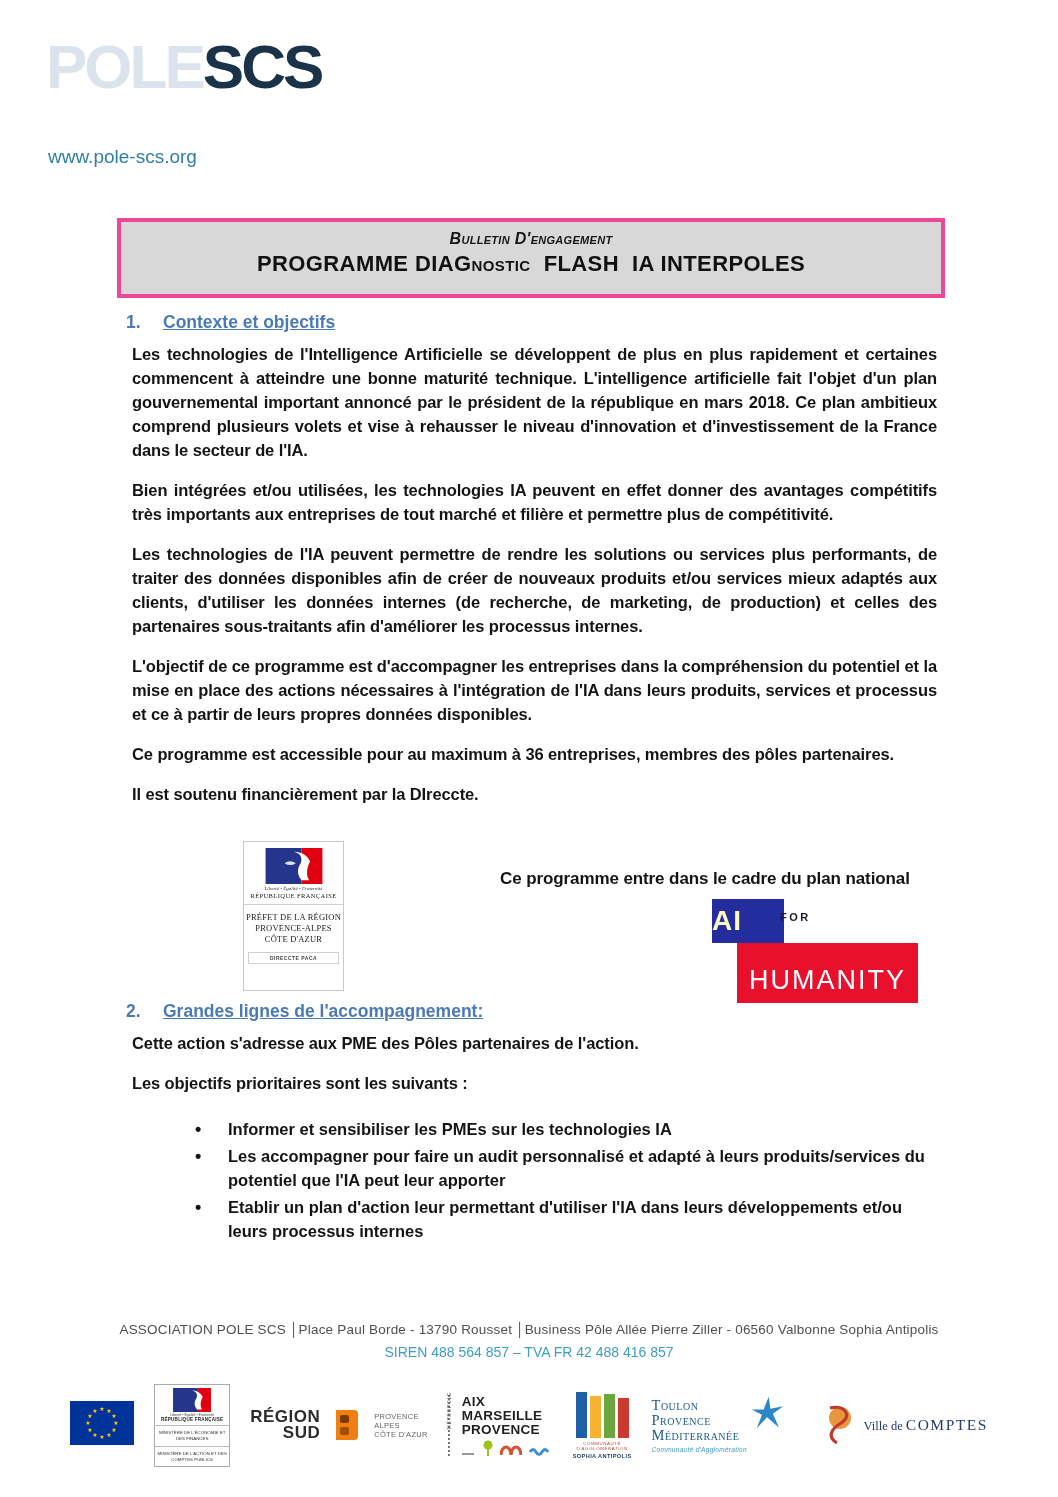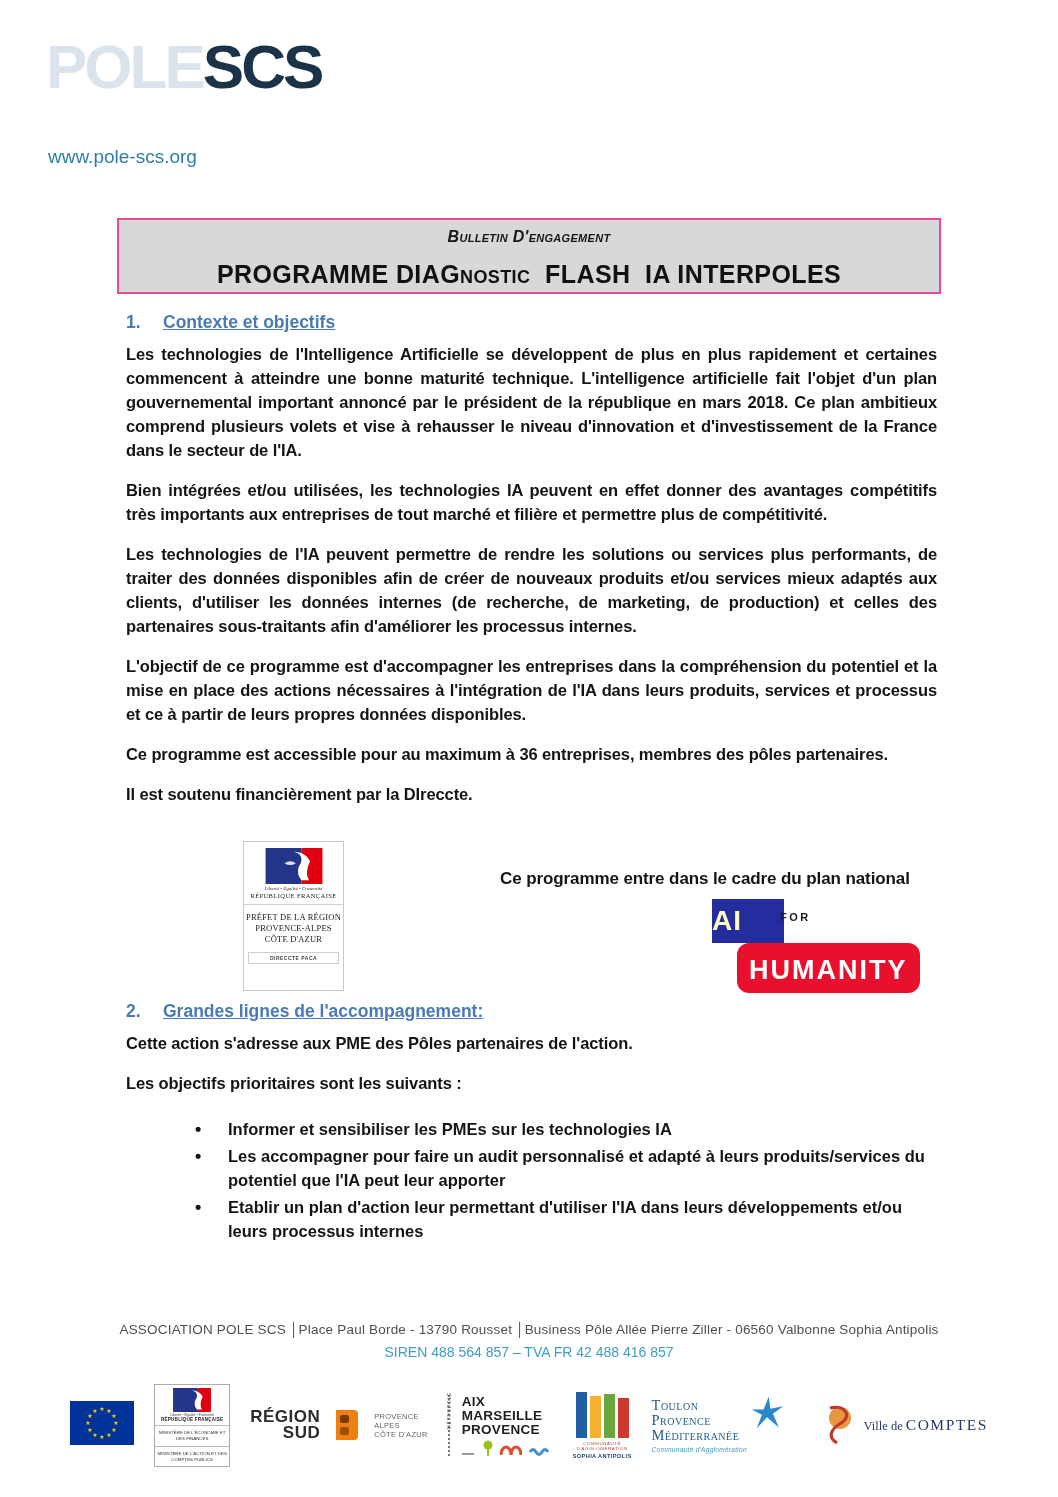--- a/index.html
+++ b/index.html
@@ -8,34 +8,34 @@
 
   
   .brand{position:absolute;left:46px;top:36px;font-weight:800;font-size:62px;
          letter-spacing:-3px;line-height:1;white-space:nowrap;}
   .brand-pole{color:#dbe4ec;}
   .brand-scs{color:#1b3349;position:relative;}
   .website{position:absolute;left:48px;top:146px;font-size:19px;font-weight:normal;color:#2e7ea6;}
 
   
   .header-box{position:absolute;left:117px;top:218px;width:820px;height:72px;
-              background:#d8d8d8;border:2px solid #ec4899;text-align:center;}
+              background:#d8d8d8;border:4px solid #ec4899;text-align:center;}
   .hb1{margin-top:8px;font-size:16px;font-weight:bold;font-style:italic;
        font-variant:small-caps;letter-spacing:.3px;color:#161616;}
-  .hb2{margin-top:14px;font-size:25px;font-weight:bold;font-variant:small-caps;
+  .hb2{margin-top:3px;font-size:22px;font-weight:bold;font-variant:small-caps;
        letter-spacing:.4px;color:#111;white-space:pre-wrap;}
 
   
   .content{position:absolute;left:126px;width:811px;}
   .s1{top:312px;} .s2{top:1001px;}
   .sec-head{color:#4a7ab5;font-size:17.5px;font-weight:bold;margin-bottom:9px;}
   .sec-num{display:inline-block;width:37px;}
   .sec-title{text-decoration:underline;}
   .content p{font-size:16.5px;font-weight:bold;line-height:24px;text-align:justify;
-             margin:0 0 16px 0;letter-spacing:-0.1px;}
+             margin:0 0 16px 6px;letter-spacing:-0.1px;}
   .content ul{list-style:none;margin:22px 0 0 0;padding:0 0 0 102px;}
   .content li{position:relative;font-size:16.5px;font-weight:bold;line-height:24px;
               margin-bottom:3px;text-align:left;}
   .content li::before{content:"\2022";position:absolute;left:-33px;top:0;font-size:18px;}
 
   
   .prefet-card{position:absolute;left:243px;top:841px;width:99px;height:148px;
                border:1px solid #c9c9c9;background:#fff;text-align:center;
                font-family:"Liberation Serif", serif;}
   .prefet-card .flag{margin:6px auto 2px;display:block;}
@@ -49,21 +49,21 @@
   
   .plan-caption{position:absolute;left:500px;top:869px;width:436px;font-size:17px;
                 font-weight:bold;letter-spacing:-0.1px;}
   .ai-logo{position:absolute;left:712px;top:899px;width:230px;height:90px;}
   .ai-sq{position:absolute;left:0;top:0;width:72px;height:44px;background:#232d9e;
          color:#fef9c3;font-weight:800;font-size:28px;line-height:44px;
          letter-spacing:1px;}
   .ai-for{position:absolute;left:68px;top:12px;font-size:11px;font-weight:bold;
           letter-spacing:2.5px;color:#1a1a2e;}
   .ai-hum{position:absolute;left:25px;top:44px;background:#e8112d;color:#fff;
-          font-weight:700;font-size:27px;letter-spacing:2px;padding:12px 12px 7px;border-radius:12px;}
+          font-weight:400;font-size:27px;letter-spacing:2px;padding:22px 12px 7px;}
 
   
   .footer-text1{position:absolute;left:0;top:1322px;width:100%;text-align:center;
                 font-size:13.5px;color:#4f4f4f;letter-spacing:.2px;}
   .footer-text2{position:absolute;left:0;top:1344px;width:100%;text-align:center;
                 font-size:14px;color:#3e9ec2;}
   .logo-row{position:absolute;left:0;top:1378px;width:100%;height:94px;display:flex;
             justify-content:center;align-items:center;gap:20px;}
   .logo-item{flex:0 0 auto;}
 

